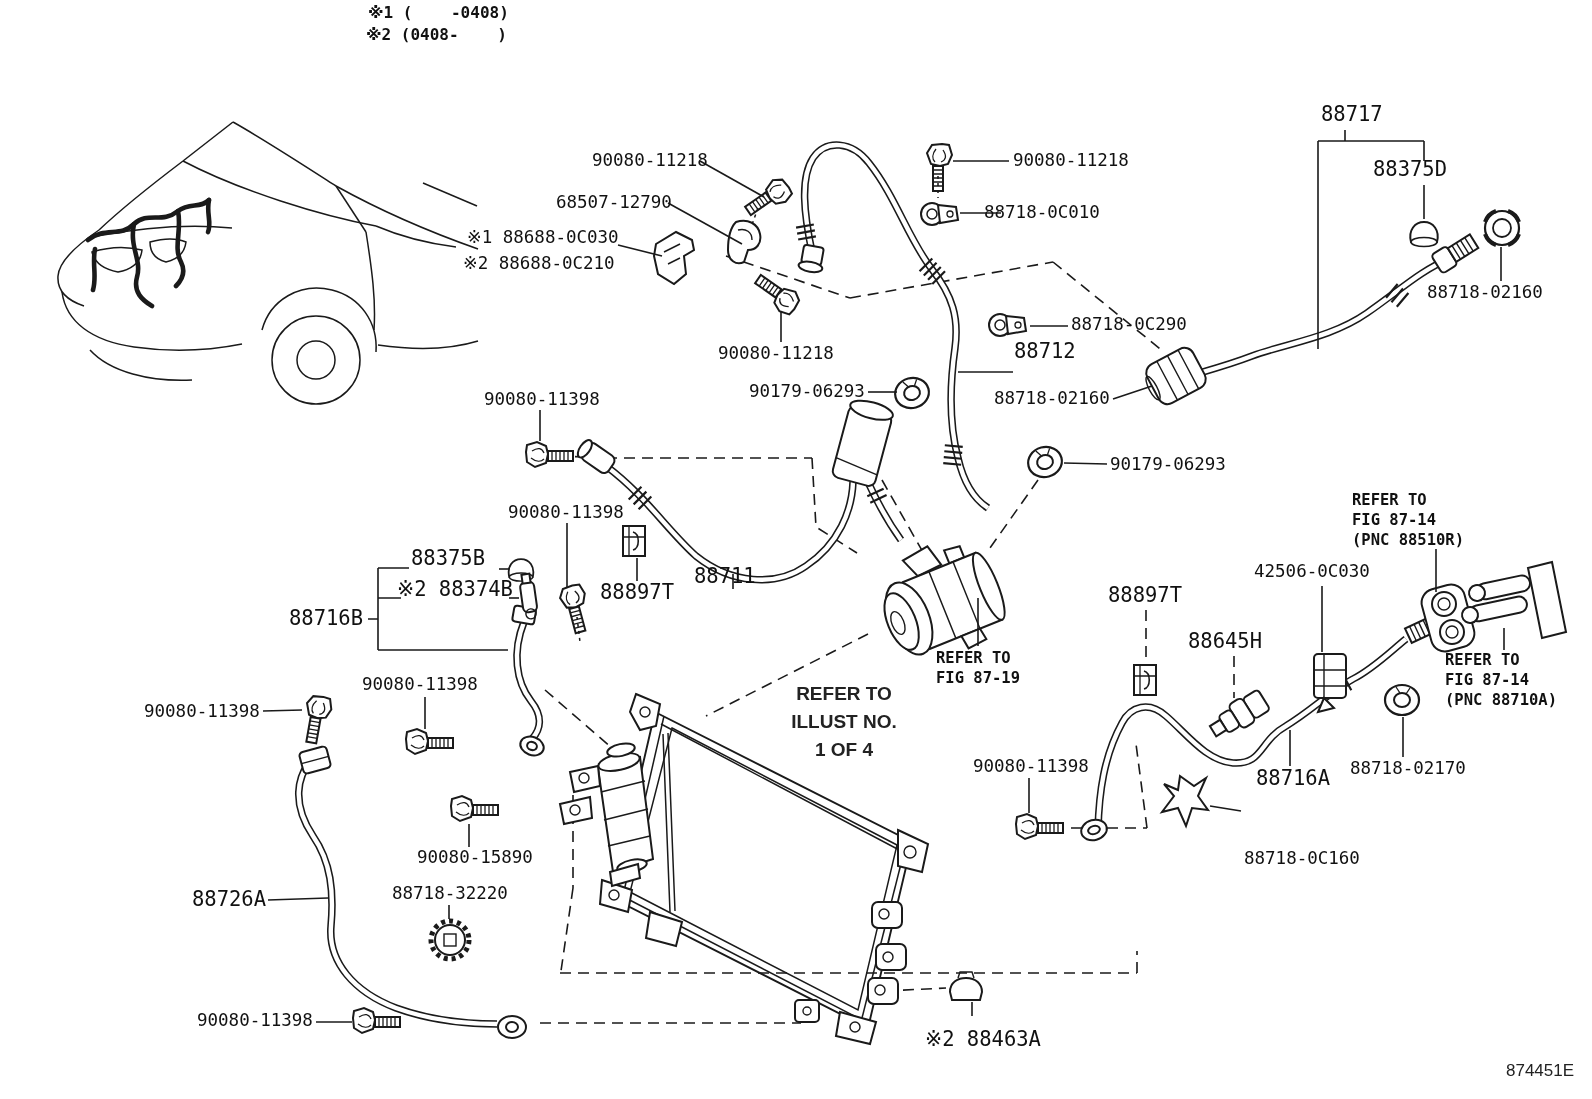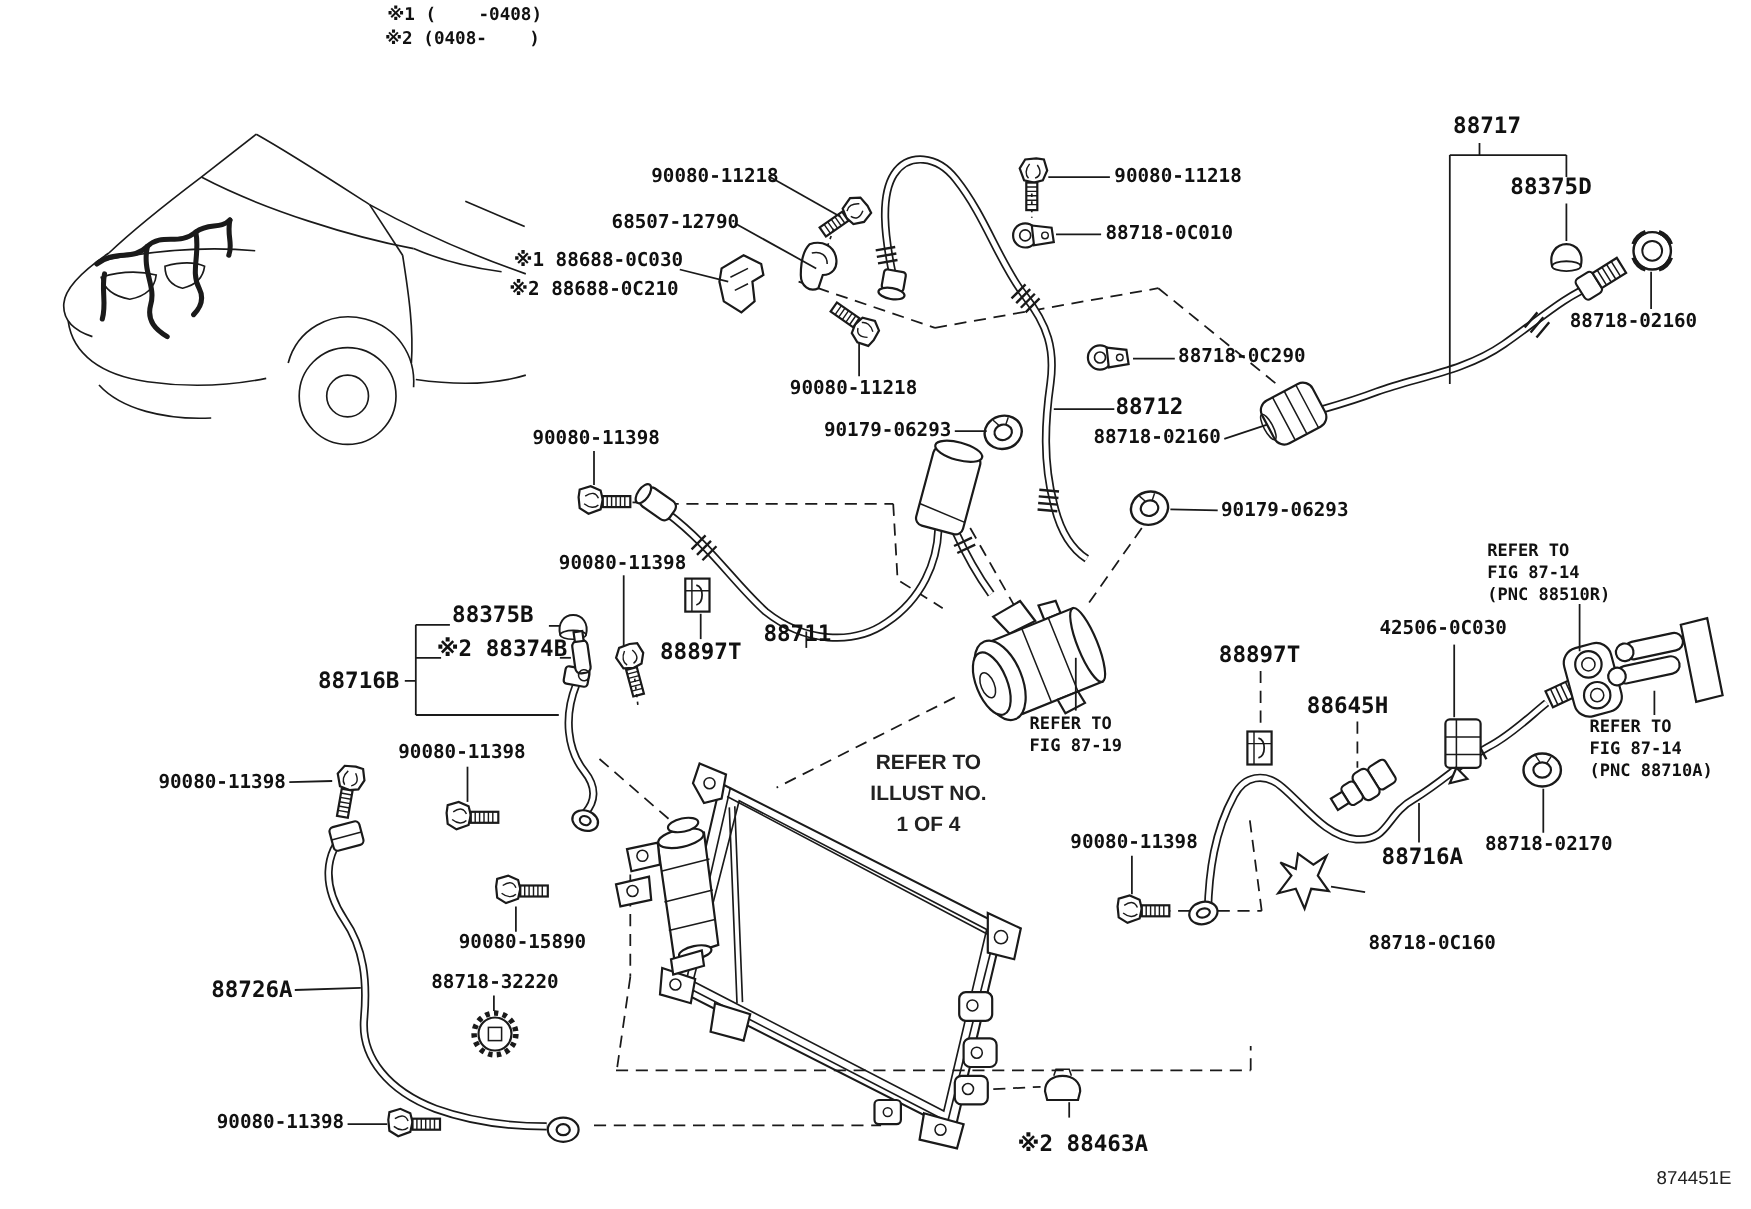--- a/index.html
+++ b/index.html
@@ -1,24 +1,24 @@
 <!DOCTYPE html>
 <html><head>
 <meta charset="utf-8">
 <style>
   html,body{margin:0;padding:0;background:#fff;}
   .stage{position:relative;width:1592px;height:1099px;background:#ffffff;overflow:hidden;
          font-family:"DejaVu Sans Mono","DejaVu Sans",monospace;color:#111;}
   .stage svg{position:absolute;left:0;top:0;}
-  .lbl{position:absolute;font-weight:bold;font-size:17.5px;line-height:1.1;white-space:pre;color:#111;}
+  .lbl{position:absolute;font-weight:normal;font-size:17.5px;line-height:1.1;white-space:pre;color:#111;}
   .big{font-size:20.5px;}
   .ref{position:absolute;font-weight:bold;font-size:15.5px;line-height:1.3;white-space:pre-line;color:#111;}
   .illust{position:absolute;font-family:"Liberation Sans","DejaVu Sans",sans-serif;font-weight:bold;
           font-size:19px;line-height:1.48;white-space:pre-line;text-align:center;width:128px;color:#222;}
-  .note{position:absolute;font-weight:bold;font-size:16px;white-space:pre;color:#111;}
+  .note{position:absolute;font-weight:bold;font-size:16px;white-space:pre;color:#111;margin-left:16px;}
   .code{position:absolute;font-family:"Liberation Sans","DejaVu Sans",sans-serif;font-size:17px;color:#222;}
   
   .thin{fill:none;stroke:#1a1a1a;stroke-width:1.5;}
   .med{fill:none;stroke:#1a1a1a;stroke-width:1.9;}
   .boldln{fill:none;stroke:#1a1a1a;stroke-width:4.6;stroke-linecap:round;}
   .ldr{fill:none;stroke:#1a1a1a;stroke-width:1.6;}
   .dash{fill:none;stroke:#1a1a1a;stroke-width:1.6;stroke-dasharray:11 7;}
   .dot{fill:none;stroke:#1a1a1a;stroke-width:1.5;stroke-dasharray:3 4;}
   .tube-o{fill:none;stroke:#1a1a1a;stroke-width:7.5;}
   .tube-i{fill:none;stroke:#ffffff;stroke-width:4.4;}
@@ -404,26 +404,26 @@
 </svg>
 
   <div class="note" style="left:352px;top:3px">※1 (    -0408)</div>
   <div class="note" style="left:350px;top:25px">※2 (0408-    )</div>
 
   <div class="lbl" style="left:592px;top:151px">90080-11218</div>
   <div class="lbl" style="left:556px;top:193px">68507-12790</div>
   <div class="lbl" style="left:467px;top:228px">※1 88688-0C030</div>
   <div class="lbl" style="left:463px;top:254px">※2 88688-0C210</div>
   <div class="lbl" style="left:1013px;top:151px">90080-11218</div>
-  <div class="lbl" style="left:1005px;top:203px">88718-0C010</div>
+  <div class="lbl" style="left:984px;top:203px">88718-0C010</div>
   <div class="lbl big" style="left:1321px;top:103px">88717</div>
   <div class="lbl big" style="left:1373px;top:158px">88375D</div>
   <div class="lbl" style="left:1427px;top:283px">88718-02160</div>
   <div class="lbl" style="left:1071px;top:315px">88718-0C290</div>
-  <div class="lbl big" style="left:1014px;top:358px">88712</div>
+  <div class="lbl big" style="left:1014px;top:340px">88712</div>
   <div class="lbl" style="left:994px;top:389px">88718-02160</div>
   <div class="lbl" style="left:718px;top:344px">90080-11218</div>
   <div class="lbl" style="left:749px;top:382px">90179-06293</div>
   <div class="lbl" style="left:1110px;top:455px">90179-06293</div>
   <div class="lbl" style="left:484px;top:390px">90080-11398</div>
   <div class="lbl" style="left:508px;top:503px">90080-11398</div>
   <div class="lbl big" style="left:411px;top:547px">88375B</div>
   <div class="lbl big" style="left:397px;top:578px">※2 88374B</div>
   <div class="lbl big" style="left:289px;top:607px">88716B</div>
   <div class="lbl big" style="left:600px;top:581px">88897T</div>

